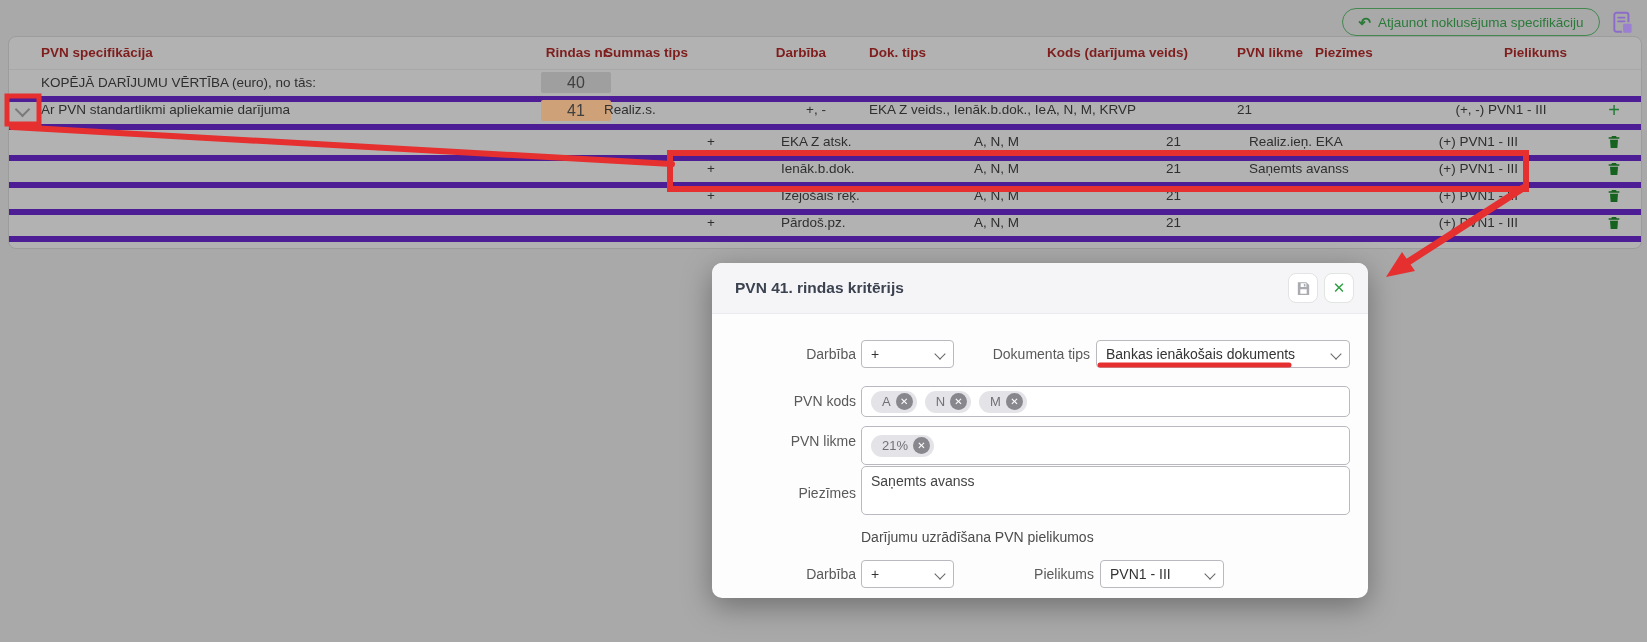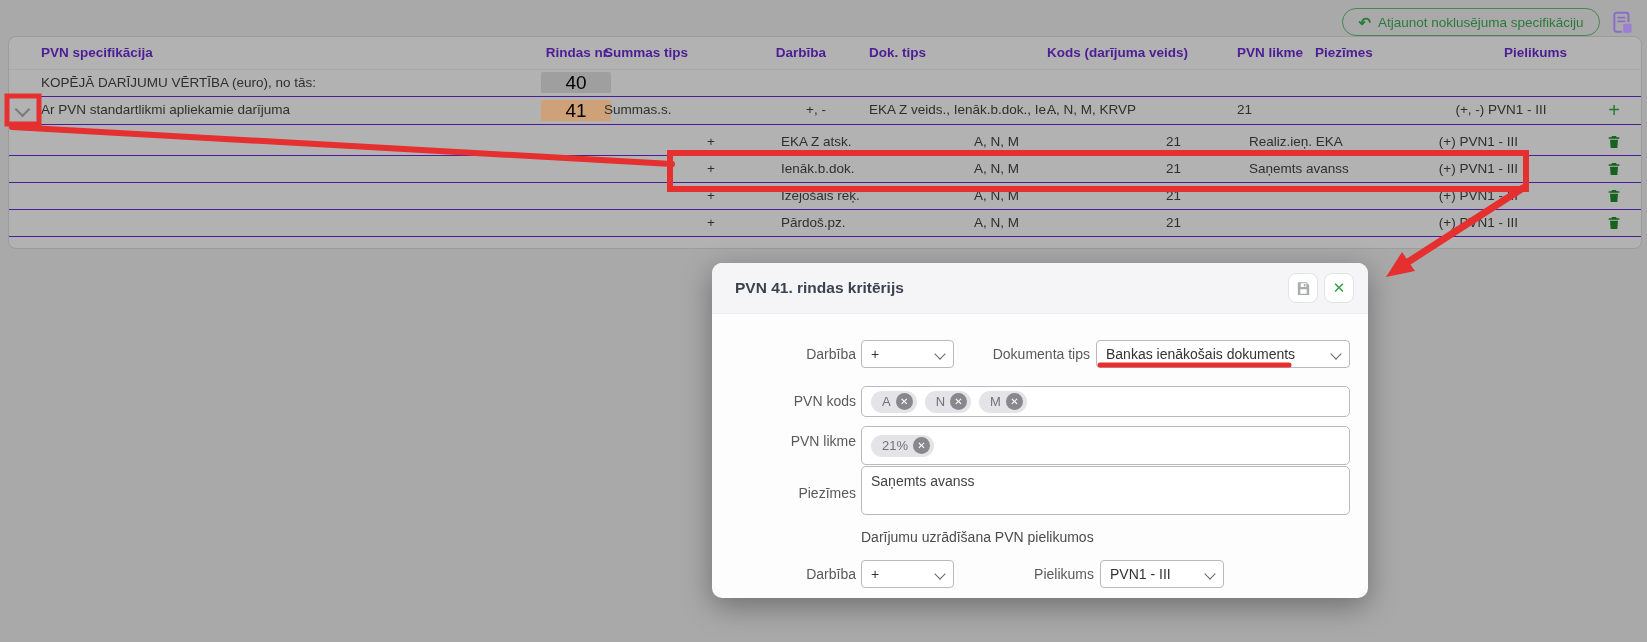--- a/index.html
+++ b/index.html
@@ -9,23 +9,23 @@
   .restore-btn{position:absolute;left:1342px;top:8px;width:258px;height:28px;box-sizing:border-box;
     border:1px solid #43884f;border-radius:15px;background:transparent;display:flex;align-items:center;
     justify-content:center;gap:7px;color:#2b7a3a;font-size:13.5px;font-weight:500;cursor:pointer;}
   .restore-btn .undo{font-size:15px;line-height:1;font-weight:700;}
   .copy-btn{position:absolute;left:1610px;top:10px;width:26px;height:26px;cursor:pointer;}
   
   .card{position:absolute;left:8px;top:36px;width:1634px;height:213px;background:#b2b2b2;
         border:1px solid #9c9c9c;border-radius:8px;box-sizing:border-box;}
   .trow{position:absolute;left:0;width:100%;}
   .cell{position:absolute;top:0;white-space:nowrap;font-size:13.5px;}
-  .hdr .cell{font-weight:600;color:#4c1d95;}
+  .hdr .cell{font-weight:600;color:#7f1d1d;}
   .lh27 .cell{line-height:27px;} .lh28 .cell{line-height:28px;} .lh32 .cell{line-height:32px;}
-  .sep{border-bottom:1px solid #4c1d95;}
+  .sep{border-bottom:6px solid #4c1d95;}
   .hsep{border-bottom:1px solid #a8a8a8;}
   
   .c-name{left:32px;} .c-name2{left:32px;}
   .hc-rindas{left:512px;width:90px;text-align:right;}
   .c-summas{left:595px;}
   .c-darbiba{left:737px;width:80px;text-align:right;}
   .c-dok{left:860px;}
   .c-kods{left:1038px;}
   .c-likme{left:1228px;}
   .c-piez{left:1306px;}
@@ -33,21 +33,21 @@
   .c-pielik{left:1412px;width:160px;text-align:center;}
   .c-act{left:1590px;width:30px;text-align:center;}
   
   .s-plus{left:682px;width:40px;text-align:center;}
   .s-name{left:772px;}
   .s-kods{left:965px;}
   .s-likme{left:1112px;width:60px;text-align:right;}
   .s-piez{left:1240px;}
   .s-pielik{left:1352px;width:157px;text-align:right;}
   .badge{position:absolute;left:532px;top:3px;width:70px;height:21px;border-radius:2px;
-         text-align:center;line-height:21px;font-size:19px;color:#000000;}
+         text-align:center;line-height:21px;font-size:16px;color:#404040;}
   .badge-gray{background:#9f9f9f;} .badge-tan{background:#cfa178;}
   .chev{position:absolute;left:8px;top:8px;width:9px;height:9px;border-left:2px solid #7a7a7a;
         border-bottom:2px solid #7a7a7a;transform:rotate(-45deg);cursor:pointer;}
   .plus-ico{color:#1f7a33;font-size:20px;font-weight:500;line-height:27px;cursor:pointer;}
   .trash{display:inline-block;width:16px;height:16px;vertical-align:middle;cursor:pointer;}
   
   .modal{position:absolute;left:712px;top:263px;width:656px;height:335px;background:#fdfdfe;
          border-radius:10px;box-shadow:0 8px 30px rgba(0,0,0,.35);}
   .modal-hd{position:absolute;left:0;top:0;width:100%;height:50px;background:#f5f5f8;
             border-bottom:1px solid #ececf0;border-radius:10px 10px 0 0;}
@@ -107,21 +107,21 @@
 
     <div class="trow lh27 sep" style="top:32px;height:27px;">
       <span class="cell c-name">KOPĒJĀ DARĪJUMU VĒRTĪBA (euro), no tās:</span>
       <span class="badge badge-gray">40</span>
     </div>
 
     <div class="trow lh28 sep" style="top:59px;height:28px;">
       <span class="chev"></span>
       <span class="cell c-name2">Ar PVN standartlikmi apliekamie darījuma</span>
       <span class="badge badge-tan" style="top:4px;">41</span>
-      <span class="cell c-summas">Summas.s.</span>
+      <span class="cell c-summas">Realiz.s.</span>
       <span class="cell c-darbiba">+, -</span>
       <span class="cell c-dok">EKA Z veids., Ienāk.b.dok., Ie...</span>
       <span class="cell c-kods">A, N, M, KRVP</span>
       <span class="cell c-likme">21</span>
       <span class="cell c-pielik">(+, -) PVN1 - III</span>
       <span class="cell c-act plus-ico">+</span>
     </div>
 
     <div class="trow lh27 sep" style="top:91px;height:27px;">
       <span class="cell s-plus">+</span>

